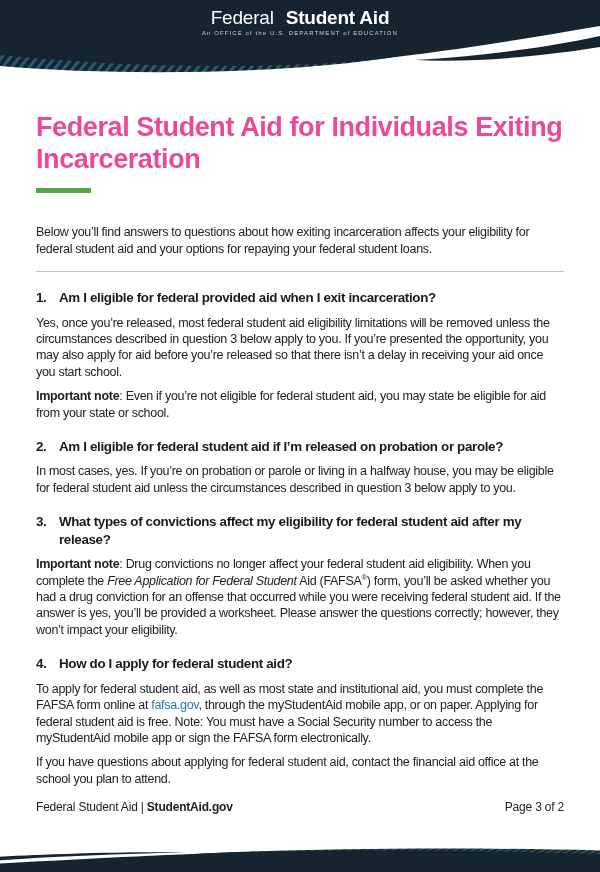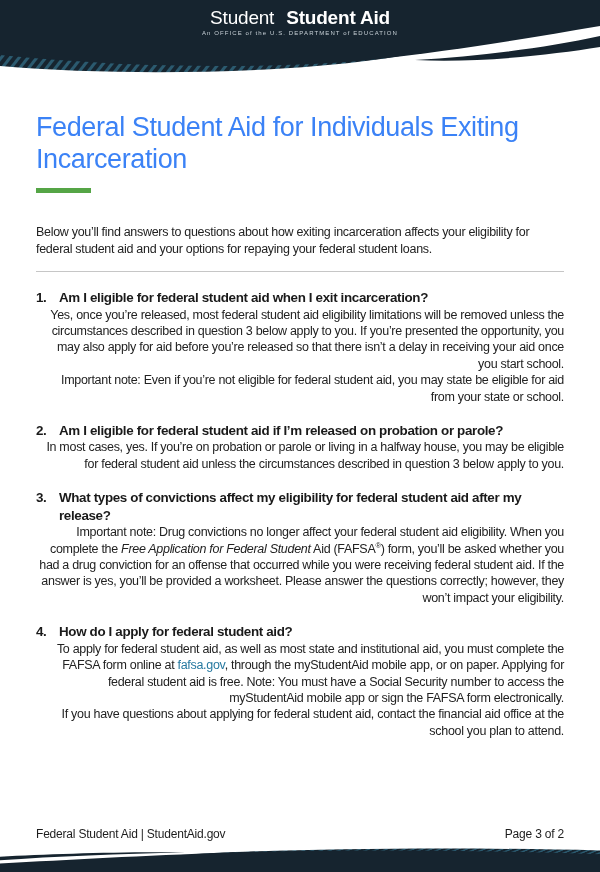--- a/index.html
+++ b/index.html
@@ -26,51 +26,52 @@
   .logo-studentaid { font-weight: 700; margin-left: 12px; }
   .logo-tagline {
     margin-top: 2px; font-size: 6px; letter-spacing: 1.1px;
     color: #c7d0d6; text-transform: none;
   }
 
   
   main { padding: 0 36px; }
   .page-title {
     margin-top: 31px;
-    font-size: 27px; line-height: 32px; font-weight: 400;
-    color: #3b82f6; letter-spacing: -0.4px;
+    font-size: 27px; line-height: 32px; font-weight: 700;
+    color: #ec4899; letter-spacing: -0.4px;
   }
   .title-accent-bar { width: 55px; height: 5px; margin-top: 13px; }
   .intro-paragraph {
     margin-top: 31px;
     font-size: 12.5px; line-height: 16.5px; letter-spacing: -0.3px;
   }
   .section-divider {
     border: none; border-top: 1px solid #c6c6c6;
     margin: 14px 0 0;
   }
 
   .qa-section .question {
     display: flex;
     margin-top: 17px;
     font-size: 13.4px; line-height: 17.5px; font-weight: 700;
     color: #1a1a1a; letter-spacing: -0.35px;
   }
   .q-num { flex: none; width: 23px; }
   .body-p {
-    font-size: 12.5px; line-height: 16.4px; letter-spacing: -0.3px; text-align: right;
+    margin-top: 8px;
+    font-size: 12.5px; line-height: 16.4px; letter-spacing: -0.3px;
   }
-  .b { font-weight: 400; }
+  .b { font-weight: 700; }
   .i { font-style: italic; }
   .link { font-weight: 400; text-decoration: none; cursor: pointer; }
   sup { font-size: 7.5px; vertical-align: super; line-height: 0; }
 
   
   .page-footer {
-    position: absolute; left: 36px; right: 36px; top: 827px;
+    position: absolute; left: 36px; right: 36px; top: 800px;
     display: flex; justify-content: space-between;
     font-size: 12px; letter-spacing: -0.2px; color: #1d1d1d;
   }
   .bottom-wave { position: absolute; left: 0; bottom: 0; width: 600px; height: 26px; }
   .footer-art { height: 26px; }
 </style>
 </head>
 <body>
 
 <header class="header-banner">
@@ -82,36 +83,36 @@
       </pattern>
     </defs>
     <g id="wave-art">
       <path fill="url(#hatch)" d="M0,50 C120,66 260,70 420,52 C330,72 140,78 0,66 Z"></path>
       <path fill="#16242f" d="M0,0 H600 V26 C530,38 460,50 370,60 C260,70 120,67 0,55 Z"></path>
       <path fill="#16242f" d="M600,36 C545,48 480,56 415,60 C480,63 550,55 600,47 Z"></path>
     </g>
   </svg>
   <div class="logo-block">
     <div class="logo-line">
-      <span class="logo-federal">Student</span><span class="logo-studentaid">Student Aid</span>
+      <span class="logo-federal">Federal</span><span class="logo-studentaid">Student Aid</span>
     </div>
     <div class="logo-tagline">An OFFICE of the U.S. DEPARTMENT of EDUCATION</div>
   </div>
 </header>
 
 <main>
   <h1 class="page-title">Federal Student Aid for Individuals Exiting Incarceration</h1>
   <div class="title-accent-bar" style="background: rgb(85, 165, 70);"></div>
   <p class="intro-paragraph">Below you’ll find answers to questions about how exiting incarceration affects your eligibility for federal student aid and your options for repaying your federal student loans.</p>
   <hr class="section-divider">
   <div id="sections">
   <section class="qa-section">
     <h2 class="question">
       <span class="q-num">1.</span>
-      <span class="q-text">Am I eligible for federal student aid when I exit incarceration?</span>
+      <span class="q-text">Am I eligible for federal provided aid when I exit incarceration?</span>
     </h2>
     <div class="answers">
           <p class="body-p"><span>Yes, once you’re released, most federal student aid eligibility limitations will be removed unless the circumstances described in question 3 below apply to you. If you’re presented the opportunity, you may also apply for aid before you’re released so that there isn’t a delay in receiving your aid once you start school.</span></p>
           <p class="body-p"><span class="b">Important note</span><span>: Even if you’re not eligible for federal student aid, you may state be eligible for aid from your state or school.</span></p>
         </div>
   </section>
 
   <section class="qa-section">
     <h2 class="question">
       <span class="q-num">2.</span>

